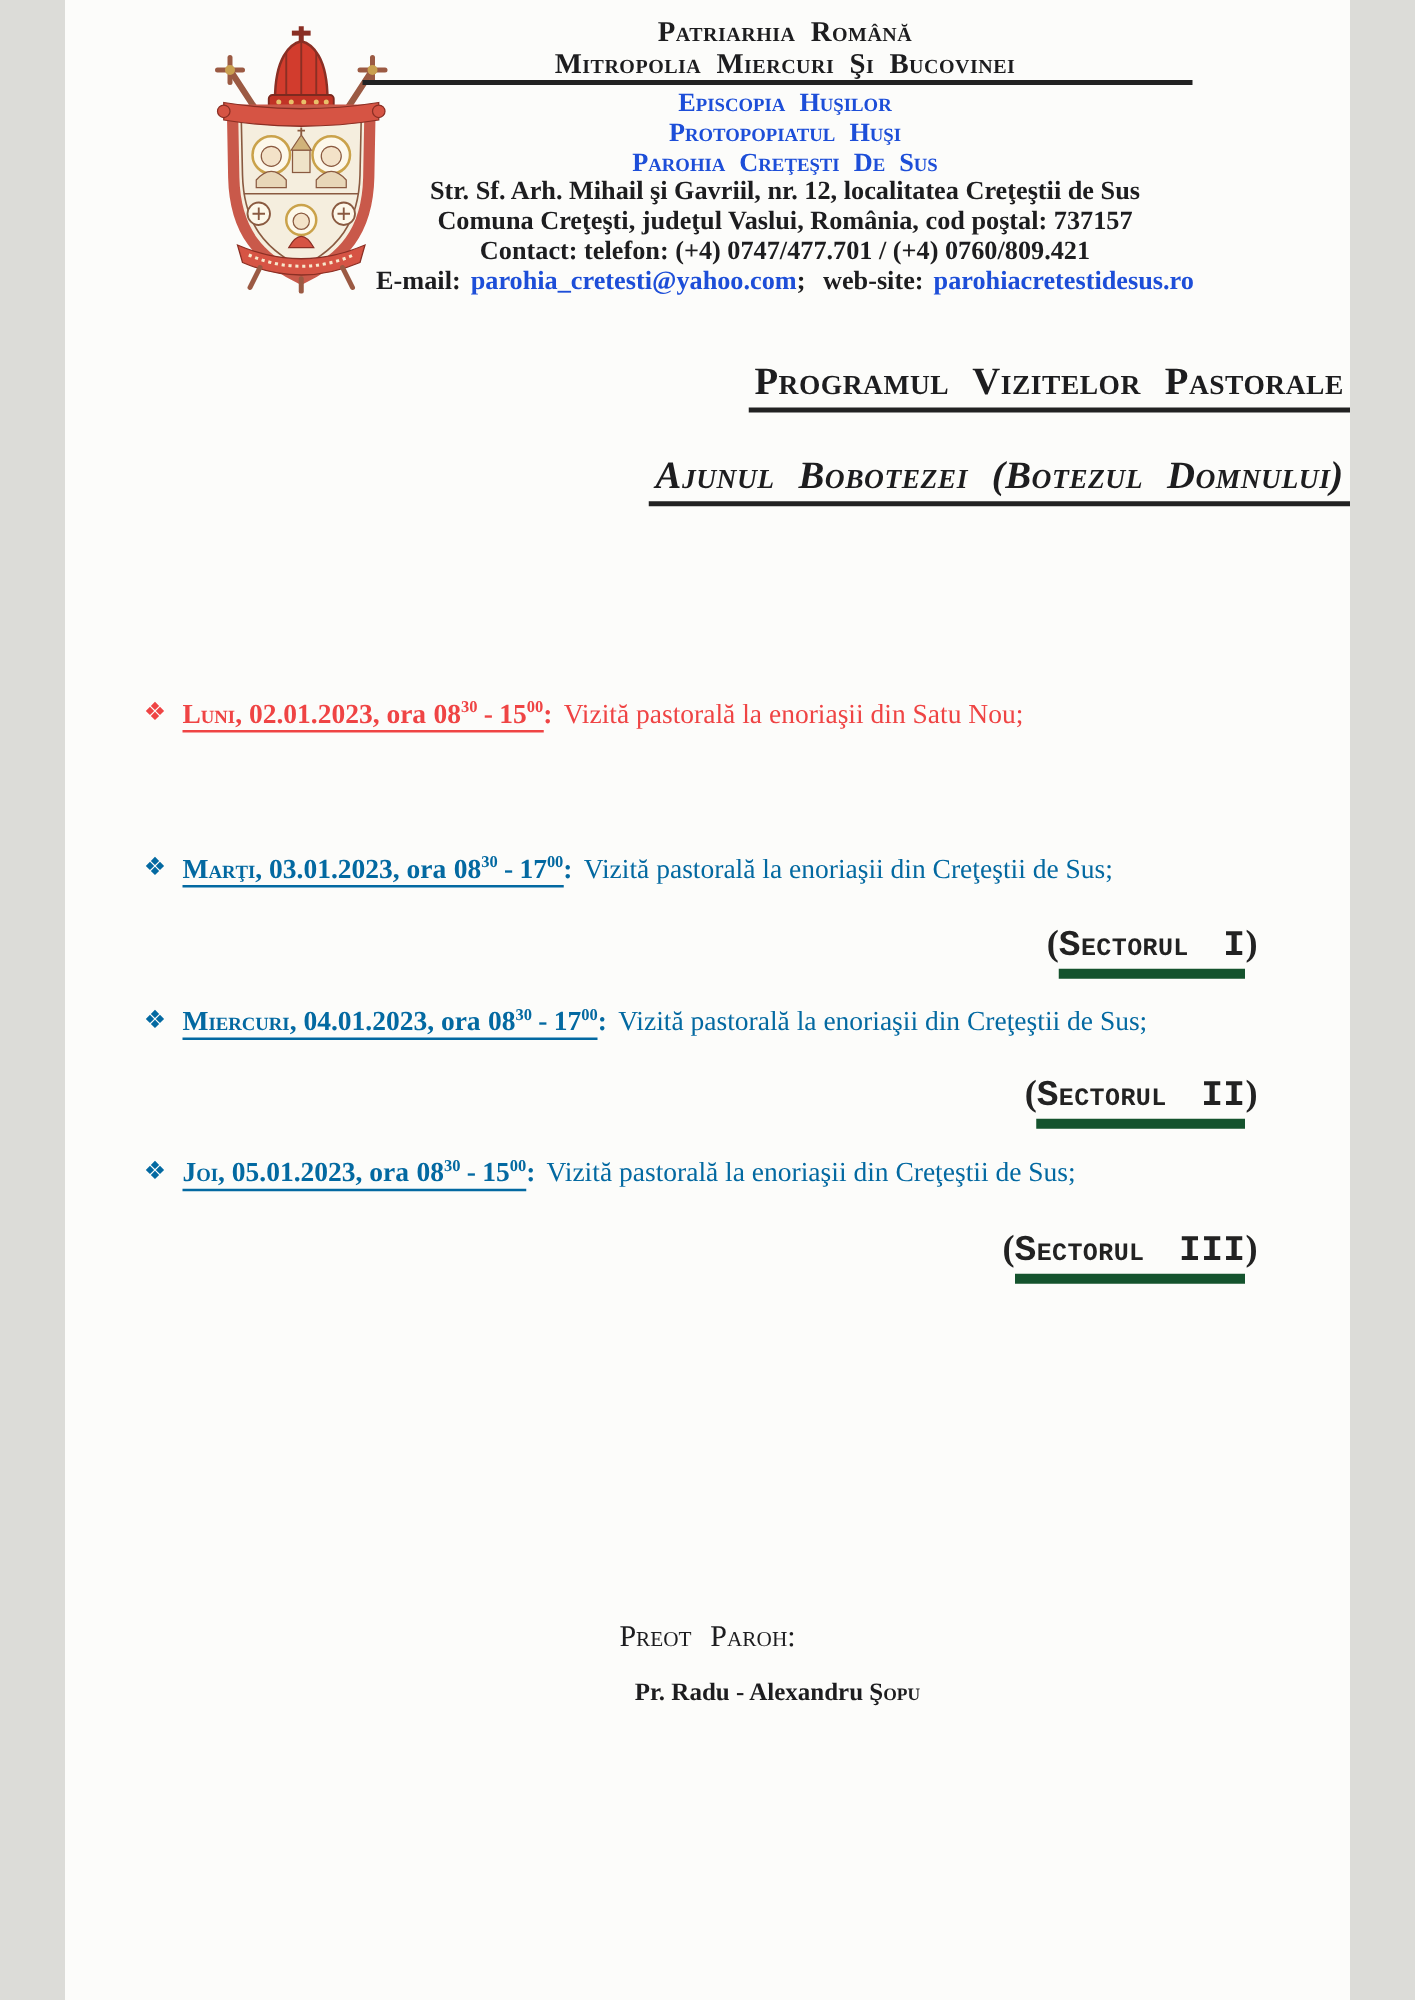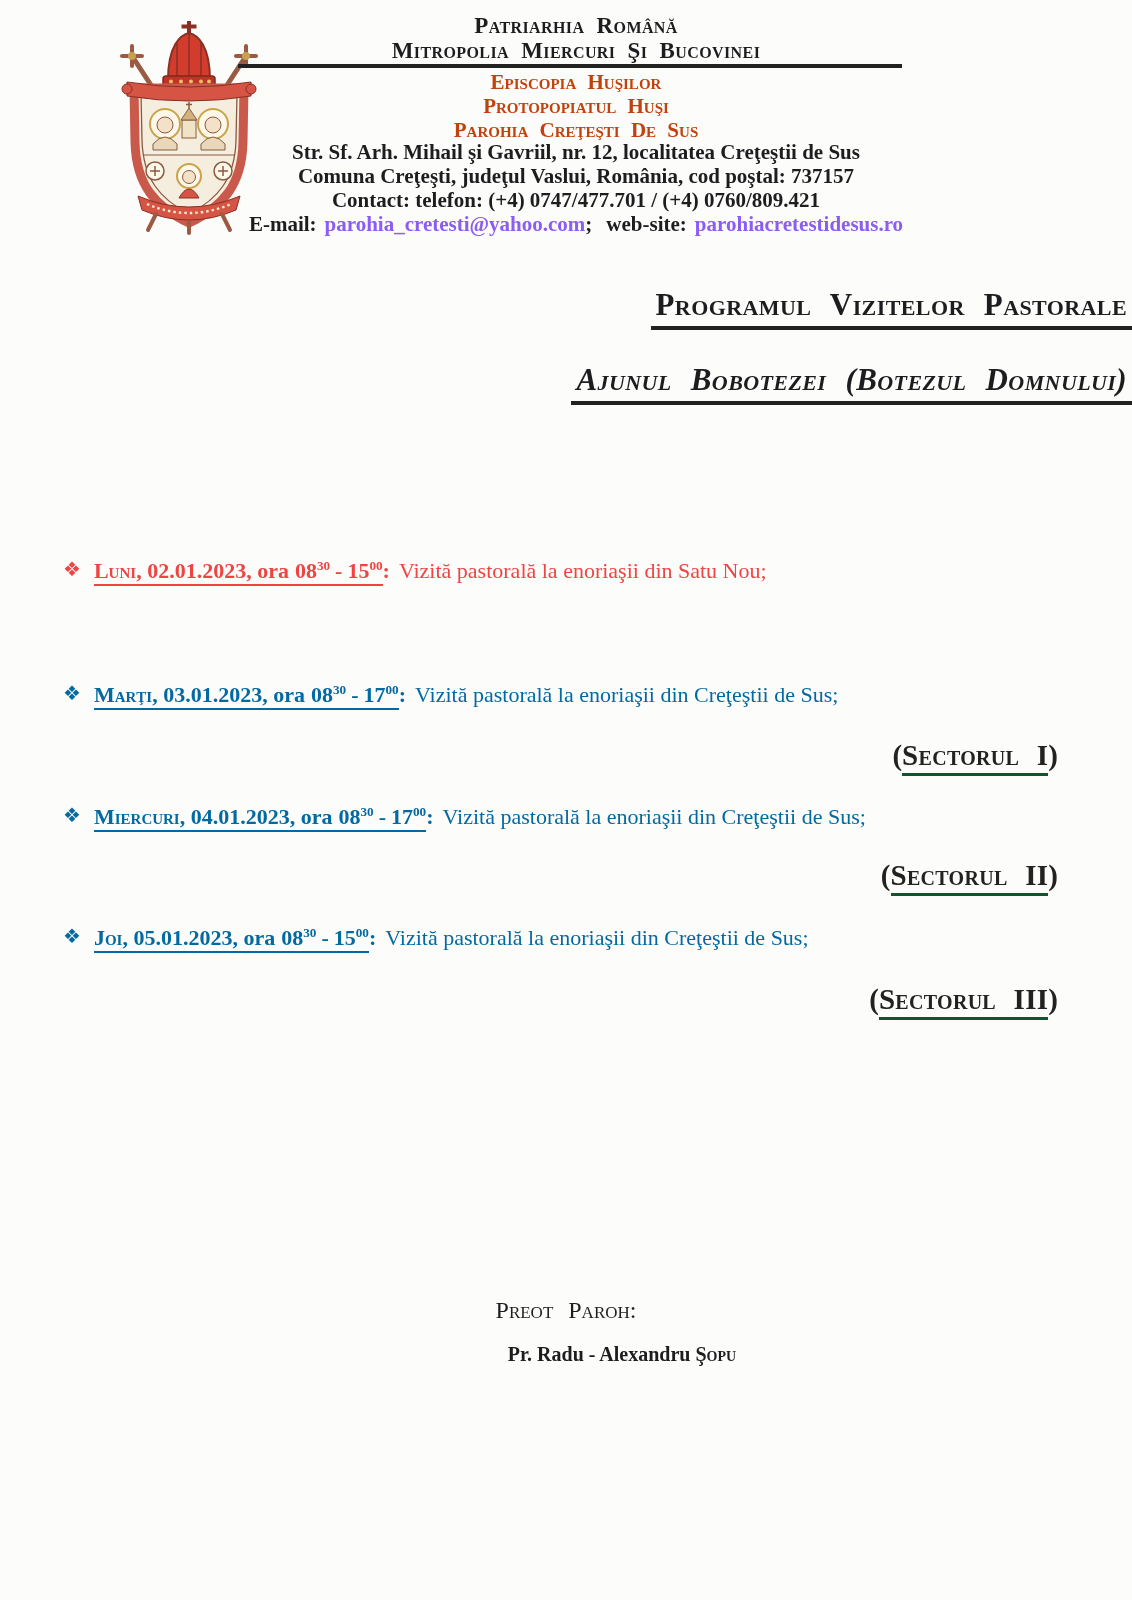--- a/index.html
+++ b/index.html
@@ -1,43 +1,43 @@
 <!DOCTYPE html>
 <html><head>
 <meta charset="utf-8">
 <style>
   html,body{margin:0;padding:0;}
   body{background:#dcdcd8;}
   .page{
     position:relative;
-    width:1132px;height:1600px;
+    width:1028px;height:1600px;
     margin:0 auto;
     background:#fcfcfa;
     font-family:"Liberation Serif", serif;
     color:#1d1d1f;
     overflow:hidden;
   }
   .sc{font-variant:small-caps;}
   
   .hline{
     position:absolute;left:120px;width:912px;
     text-align:center;font-weight:bold;white-space:nowrap;
   }
   .h1{top:13px;font-size:23px;word-spacing:6px;letter-spacing:.4px;}
   .h2{top:38px;font-size:23px;word-spacing:6px;letter-spacing:.4px;}
   .rule{position:absolute;top:64px;left:238px;width:664px;height:4px;background:#222;}
   .h3{top:70px;font-size:21px;word-spacing:6px;}
   .h4{top:94px;font-size:21px;word-spacing:6px;}
   .h5{top:118px;font-size:21px;word-spacing:6px;}
-  .red{color:#c2410c;}
+  .red{color:#1d4ed8;}
   .a1{top:140px;font-size:21px;}
   .a2{top:164px;font-size:21px;}
   .a3{top:188px;font-size:21px;}
   .a4{top:212px;font-size:21px;}
-  .link{color:#8b5cf6;margin-left:8px;}
+  .link{color:#1d4ed8;margin-left:8px;}
   .weblabel{margin-left:14px;}
   
   .title{position:absolute;left:0;width:100%;text-align:right;font-weight:bold;white-space:nowrap;}
   .t1{top:287px;font-size:31px;}
   .t2{top:362px;font-size:31px;font-style:italic;}
   .title .inner{display:inline-block;border-bottom:4px solid #222;padding:0 5px 3px 5px;word-spacing:11px;letter-spacing:.4px;}
   
   .item{position:absolute;left:63px;font-size:22px;white-space:nowrap;}
   .c-blue{color:#ef4444;}
   .c-red{color:#0369a1;}
@@ -50,21 +50,21 @@
   .dt .hrs{margin-left:6px;}
   .dt .dash{margin:0 5px;}
   .dt sup{font-size:0.6em;vertical-align:super;line-height:0;}
   .colon{font-weight:bold;}
   .desc{margin-left:9px;}
   
   .sector{position:absolute;right:74px;font-size:29px;font-weight:bold;white-space:nowrap;color:#222;}
   .s0{top:739px;}
   .s1{top:859px;}
   .s2{top:983px;}
-  .sector .lbl{border-bottom:3px solid #14532d;padding-bottom:2px;word-spacing:10px;letter-spacing:.3px;}
+  .sector .lbl{border-bottom:8px solid #14532d;padding-bottom:2px;word-spacing:10px;letter-spacing:.3px;font-family:Liberation Mono, monospace;}
   
   .f1{position:absolute;top:1297px;left:0;width:100%;text-align:center;font-size:24px;font-weight:normal;word-spacing:9px;}
   .f2{position:absolute;top:1343px;left:16px;width:100%;text-align:center;font-size:20px;font-weight:bold;padding-left:40px;}
   
   .emblem{position:absolute;left:110px;top:20px;width:160px;height:215px;}
 </style>
 </head>
 <body>
 
 <div class="page">

